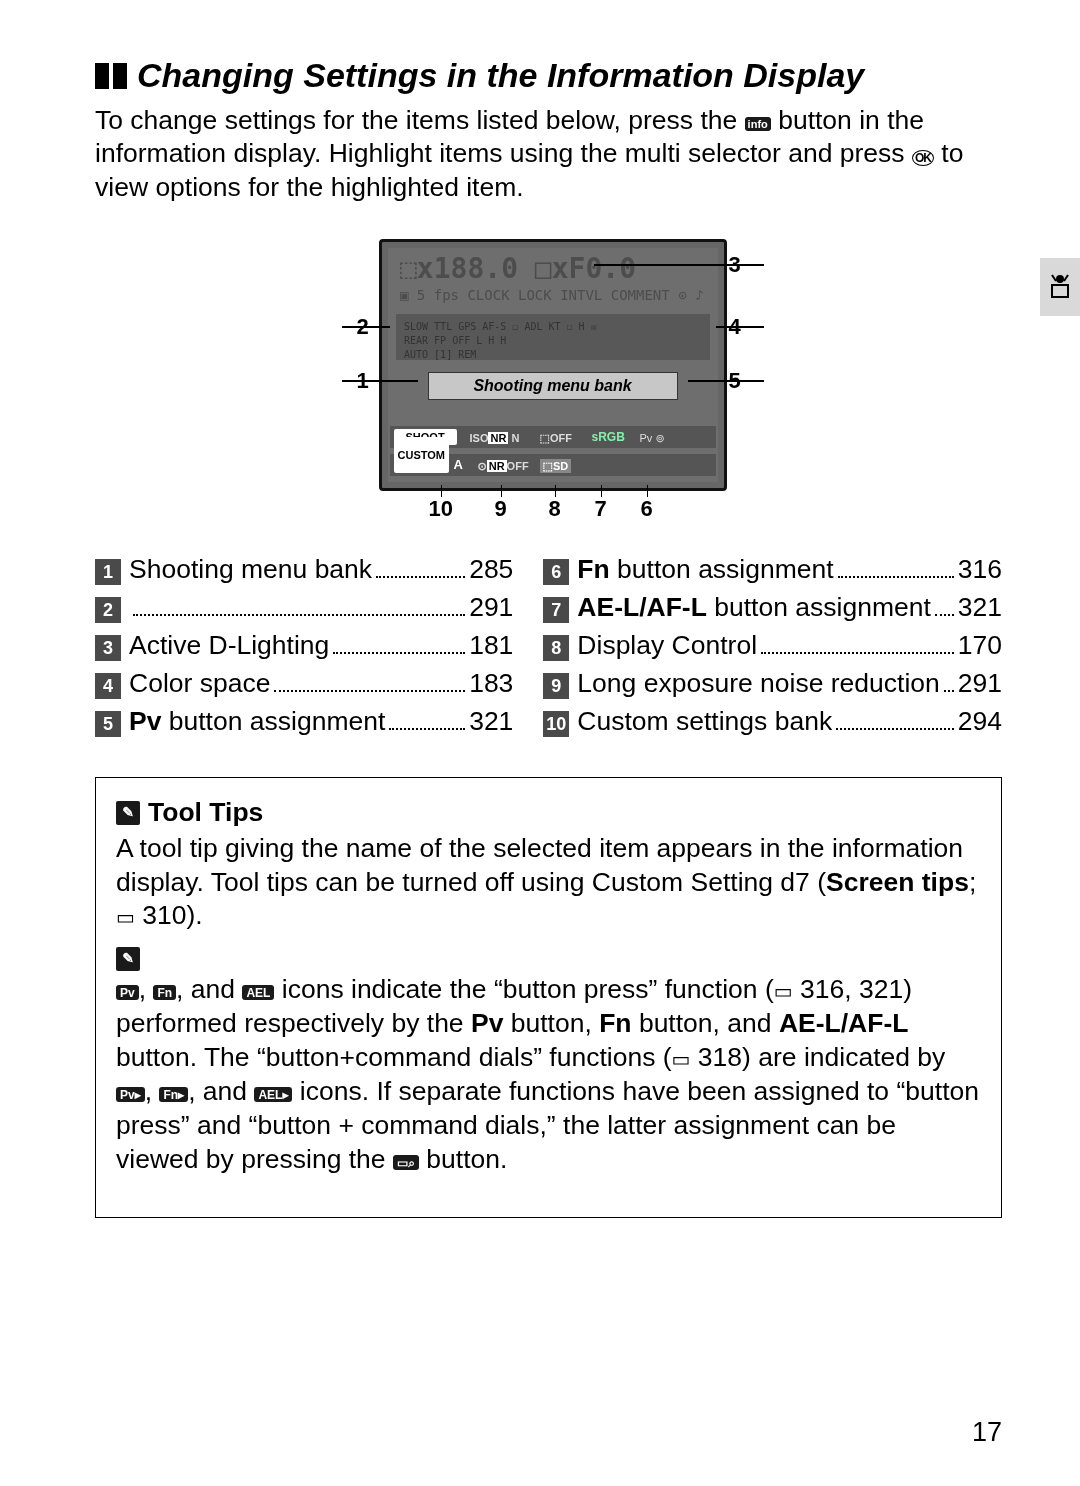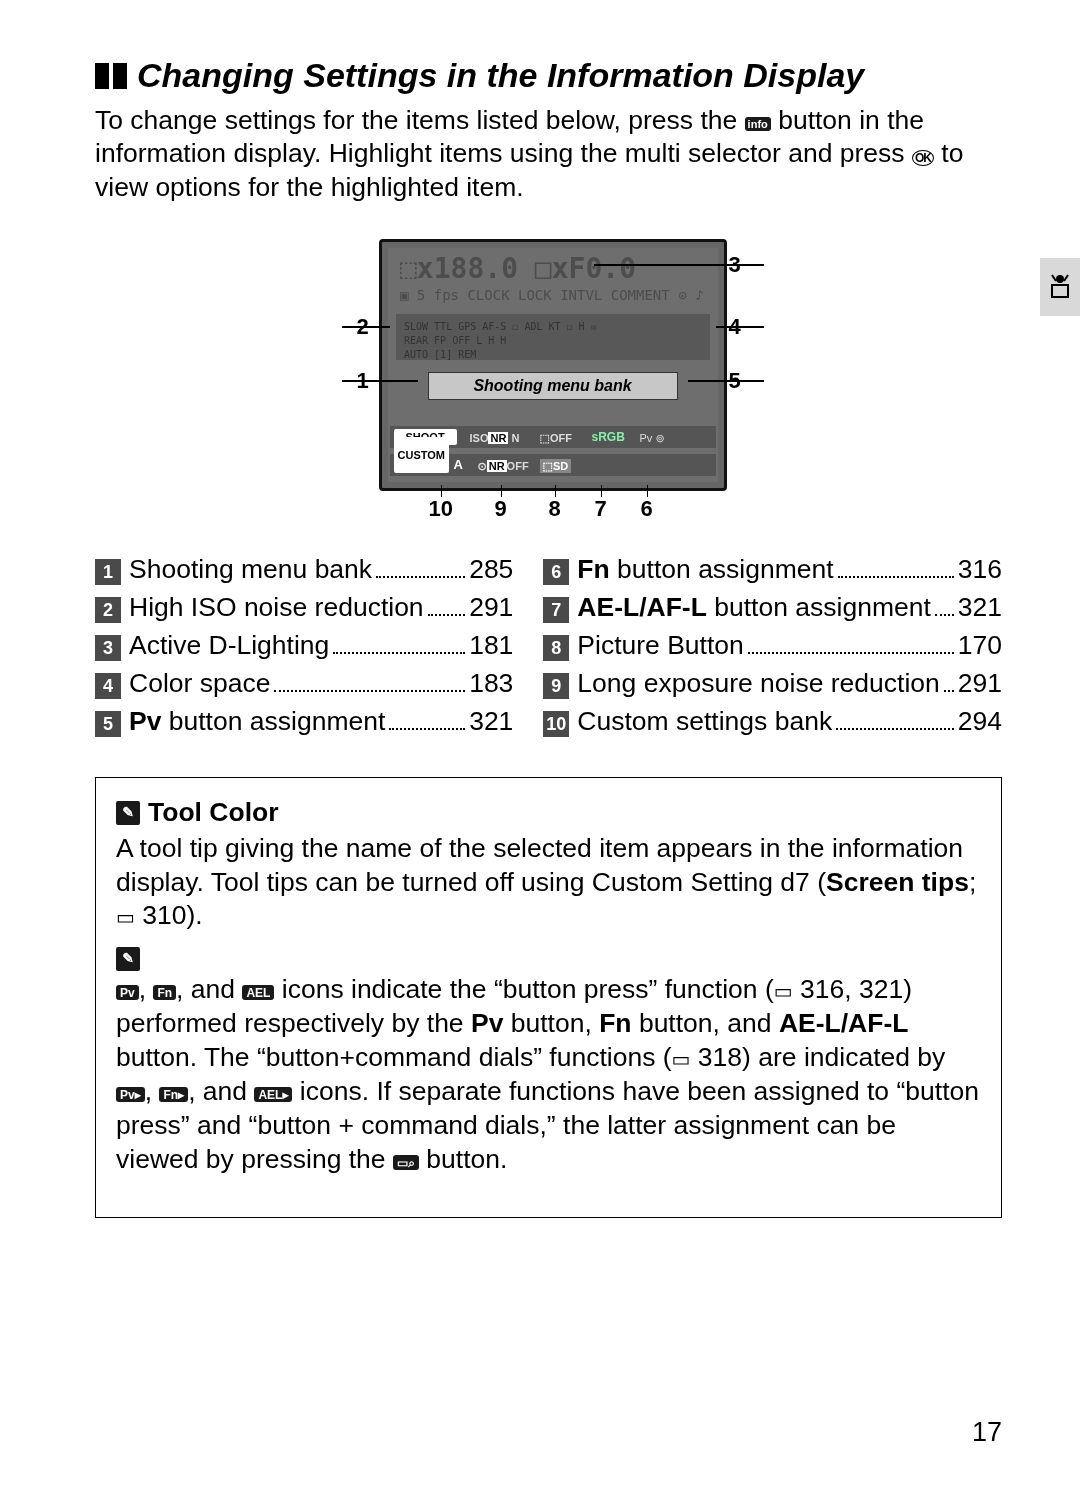--- a/index.html
+++ b/index.html
@@ -133,21 +133,20 @@
           <span class="idx">1</span>
           <span class="txt">
             <span class="label">Shooting menu bank</span>
             <span class="dots"></span>
             <span class="pg">285</span>
           </span>
         </div>
         <div class="legend-item">
           <span class="idx">2</span>
           <span class="txt">
-            <span class="label">High ISO noise reduction</span>
             <span class="dots"></span>
             <span class="pg">291</span>
           </span>
         </div>
         <div class="legend-item">
           <span class="idx">3</span>
           <span class="txt">
             <span class="label">Active D-Lighting</span>
             <span class="dots"></span>
             <span class="pg">181</span>
@@ -183,21 +182,21 @@
           <span class="idx">7</span>
           <span class="txt">
             <span class="label"><b class="inl">AE-L/AF-L</b> button assignment</span>
             <span class="dots"></span>
             <span class="pg">321</span>
           </span>
         </div>
         <div class="legend-item">
           <span class="idx">8</span>
           <span class="txt">
-            <span class="label">Picture Button</span>
+            <span class="label">Display Control</span>
             <span class="dots"></span>
             <span class="pg">170</span>
           </span>
         </div>
         <div class="legend-item">
           <span class="idx">9</span>
           <span class="txt">
             <span class="label">Long exposure noise reduction </span>
             <span class="dots"></span>
             <span class="pg">291</span>
@@ -210,21 +209,21 @@
             <span class="dots"></span>
             <span class="pg">294</span>
           </span>
         </div>
       </div>
   </div>
 
   <div class="tip-box">
     <div class="tip-head">
       <span class="pencil">✎</span>
-      <span>Tool Color</span>
+      <span>Tool Tips</span>
     </div>
     <p>
       <span>A tool tip giving the name of the selected item appears in the information display.  Tool tips can be turned off using Custom Setting d7 (</span><b class="inl">Screen tips</b><span>; </span><span class="book-icon">▭</span><span> 310).</span>
     </p>
     <div class="tip-head">
       <span class="pencil">✎</span>
     </div>
     <p>
       <span class="btn-chip">Pv</span><span>, </span><span class="btn-chip">Fn</span><span>, and </span><span class="btn-chip">AEL</span><span> icons indicate the “button press” function (</span><span class="book-icon">▭</span><span> 316, 321) performed respectively by the </span><b class="inl">Pv</b><span> button, </span><b class="inl">Fn</b><span> button, and </span><b class="inl">AE-L/AF-L</b><span> button.  The “button+command dials” functions (</span><span class="book-icon">▭</span><span> 318) are indicated by </span><span class="btn-chip">Pv▸</span><span>, </span><span class="btn-chip">Fn▸</span><span>, and </span><span class="btn-chip">AEL▸</span><span> icons.  If separate functions have been assigned to “button press” and “button + command dials,” the latter assignment can be viewed by pressing the </span><span class="btn-chip">▭⌕</span><span> button.</span>
     </p>

